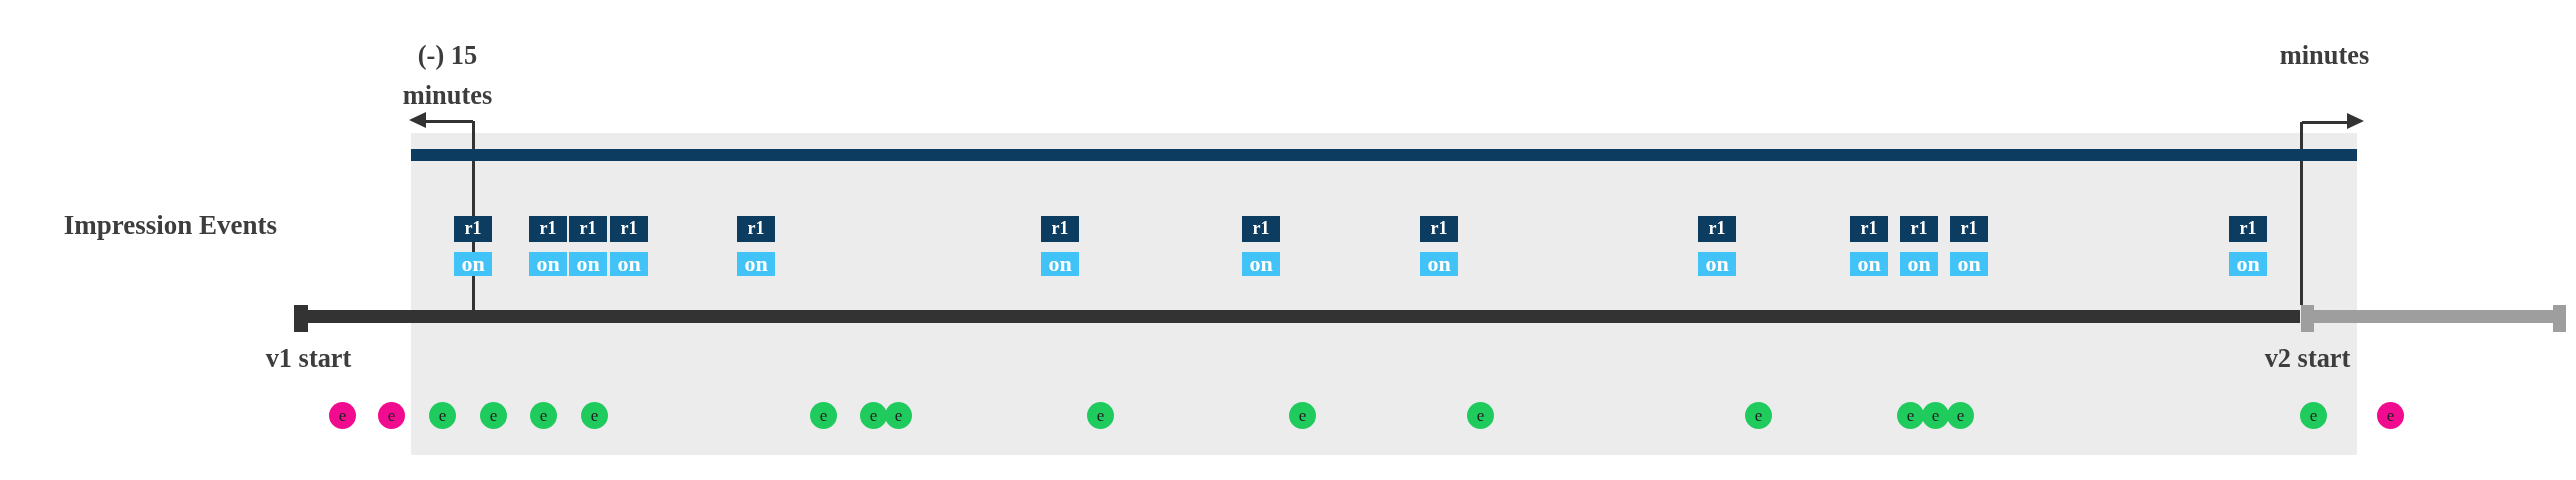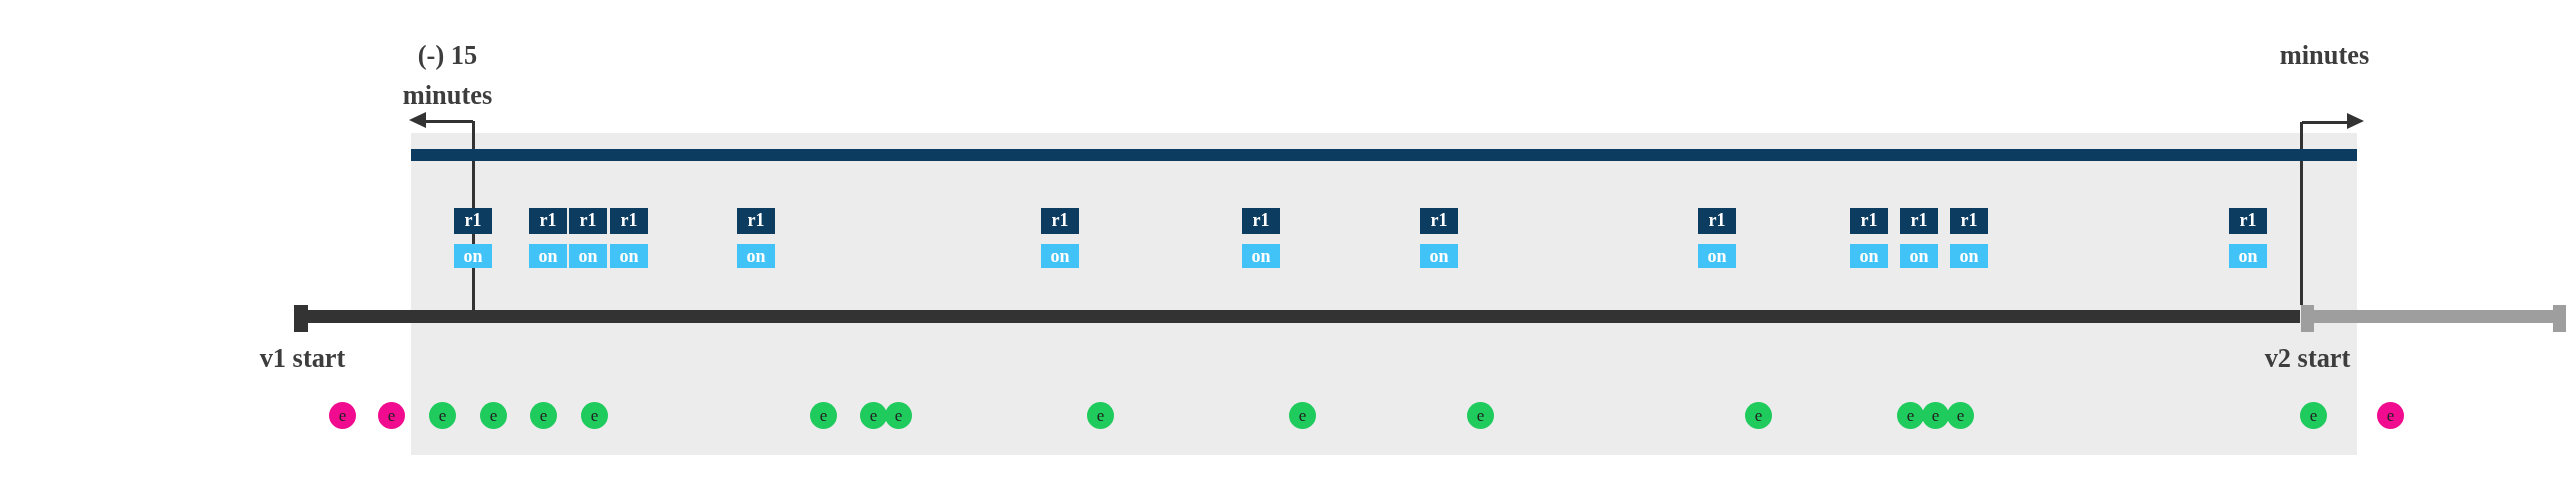--- a/index.html
+++ b/index.html
@@ -34,26 +34,26 @@
   .arrow-head.plus{left:2338px; top:113px; border-left:17px solid var(--dark);}
 
   .timeline-dark{position:absolute; left:285px; top:310px; width:2006px; height:13.2px; background:var(--dark); z-index:3;}
   .timeline-gray{position:absolute; left:2305px; top:310px; width:239px; height:13.2px; background:var(--gray); z-index:3;}
   .tick{position:absolute; top:305px; height:27px; z-index:4;}
   .tick.v1{left:285px; width:14px; background:var(--dark);}
   .tick.v2{left:2292px; width:13.2px; background:var(--gray);}
   .tick.end-cap{left:2544px; width:13.2px; background:var(--gray);}
 
   .start-label{position:absolute; width:151px; top:343px; text-align:center; font-size:26.4px; font-weight:600; color:var(--text); z-index:3;}
-  .start-label.v1{left:218px;}
+  .start-label.v1{left:224px;}
   .start-label.v2{left:2223px;}
 
-  .imp-unit{position:absolute; top:208px; width:38px; z-index:2;}
+  .imp-unit{position:absolute; top:216px; width:38px; z-index:2;}
   .imp-badge{width:38px; height:25.5px; background:var(--navy); color:#ffffff; font-size:18px; font-weight:600; display:flex; align-items:center; justify-content:center;}
-  .imp-state{margin-top:10.4px; width:38px; height:24.5px; background:var(--sky); color:#ffffff; font-size:18px; font-weight:600; display:flex; align-items:center; justify-content:center;}
+  .imp-state{margin-top:10.4px; width:38px; height:24.5px; background:var(--sky); color:#ffffff; font-size:22px; font-weight:600; display:flex; align-items:center; justify-content:center;}
 
   .ext-event{position:absolute; top:402px; width:27px; height:27px; border-radius:50%; color:#222222; font-size:17px; font-weight:500; display:flex; align-items:center; justify-content:center; z-index:2;}
 </style>
 </head>
 <body>
 
 <div class="stage">
 
   <div class="band"></div>
   <div class="navy-bar"></div>
@@ -67,20 +67,21 @@
   <div class="arrow-head plus"></div>
 
   <div class="window-label minus">
     <div>(-) 15</div>
     <div>minutes</div>
   </div>
   <div class="window-label plus">
     <div>minutes</div>
   </div>
 
+  <div class="side-label impression">Impression Events</div>
 
   <div class="timeline-dark"></div>
   <div class="timeline-gray"></div>
   <div class="tick v1"></div>
   <div class="tick v2"></div>
   <div class="tick end-cap"></div>
 
   <div class="start-label v1">v1 start</div>
   <div class="start-label v2">v2 start</div>
 

